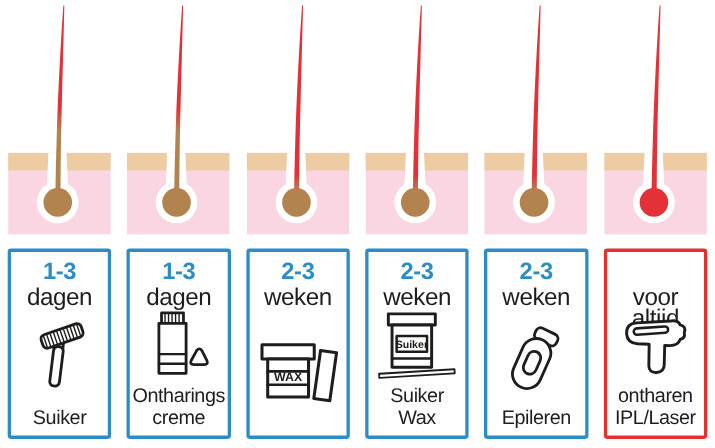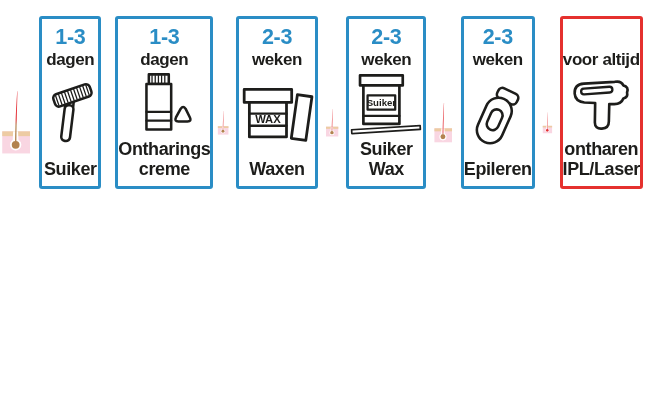--- a/index.html
+++ b/index.html
@@ -2,50 +2,50 @@
 <html style="--blue: #2a8dc5; --red_border: #e5312e; --ink: #1d1d1b; --skin_pink: #f9d6e2; --skin_tan: #edcba3; --hair_brown: #b3834f; --hair_red: #e43137; --background: #ffffff;"><head>
 <meta charset="utf-8">
 <style>
   html,body{margin:0;padding:0;}
   body{
     width:650px;height:407px;background:#fff;
     font-family:"Liberation Sans",sans-serif;
     -webkit-font-smoothing:antialiased;
   }
   .canvas{width:650px;height:407px;display:flex;overflow:hidden;}
-  .column{flex:1 1 0;display:flex;flex-direction:row;min-width:0;margin-top:12px;}
+  .column{flex:1 1 0;display:flex;flex-direction:column;min-width:0;}
   .hair-illustration{width:100%;height:222px;display:block;}
   .method-box{
     box-sizing:border-box;
     height:173px;
     margin:4px 7px 8px 7px;
     border-radius:3px;
     background:#fff;
     display:flex;flex-direction:column;align-items:center;
     text-align:center;
     padding-top:6px;
   }
   .accent-blue{border:3.2px solid var(--blue);}
   .accent-red{border:3.4px solid var(--red_border);}
   .duration-primary{
     height:25px;line-height:25px;
     font-size:21.5px;font-weight:bold;letter-spacing:-0.3px;
     color:var(--blue);
   }
   .duration-secondary{
     height:20px;line-height:19px;
-    font-size:17px;font-weight:bold;letter-spacing:-0.4px;
+    font-size:22px;font-weight:normal;letter-spacing:-0.4px;
     color:var(--ink);
   }
   .icon-wrap{flex:1 1 auto;display:flex;align-items:center;justify-content:center;}
   .icon-wrap svg{display:block;}
   .method-label{
     margin-bottom:7px;
     display:flex;flex-direction:column;align-items:center;
-    font-size:18px;line-height:19.5px;font-weight:700;letter-spacing:-0.4px;
+    font-size:18px;line-height:19.5px;font-weight:400;letter-spacing:-0.4px;
     color:var(--ink);
   }
   .ico{stroke:var(--ink);fill:#fff;stroke-width:3.2;stroke-linejoin:round;stroke-linecap:round;}
   .ico-thin{stroke:var(--ink);stroke-width:1.6;fill:none;}
   .ico-mid{stroke:var(--ink);stroke-width:2.7;fill:none;}
   .ico-text{fill:var(--ink);stroke:none;font-family:"Liberation Sans",sans-serif;font-weight:600;}
 </style>
 </head>
 <body>
 
@@ -149,24 +149,20 @@
             <g transform="rotate(8 72.5,42.5)">
                 <rect x="64" y="17" width="17" height="51"></rect>
               </g>
             <rect x="6" y="10" width="55" height="15"></rect>
             <rect x="12" y="25" width="43" height="40"></rect>
             <path class="ico-mid" d="M12,38 H55 M12,52 H55"></path>
           </g>
           <text class="ico-text" x="33.5" y="48.5" font-size="13" text-anchor="middle">WAX</text>
         </svg>
       </div>
-      <div class="method-label">
-        <span>Waxen</span>
-        <span></span>
-      </div>
     </div>
   </div>
 
   <div class="column">
     <svg class="hair-illustration" viewBox="0 0 108.33 222" preserveAspectRatio="xMidYMid meet">
       <rect x="7.5" y="139" width="93" height="74" style="fill:var(--skin_pink)"></rect>
       <rect x="7.5" y="139" width="93" height="16" style="fill:var(--skin_tan)"></rect>
       <path d="M44,139 L60.5,139 L62,172 L42.5,172 Z" fill="#ffffff"></path>
       <circle cx="52.5" cy="184" r="19" fill="#ffffff"></circle>
       <circle cx="52.5" cy="184" r="13" style="fill:var(--hair_brown)"></circle>

